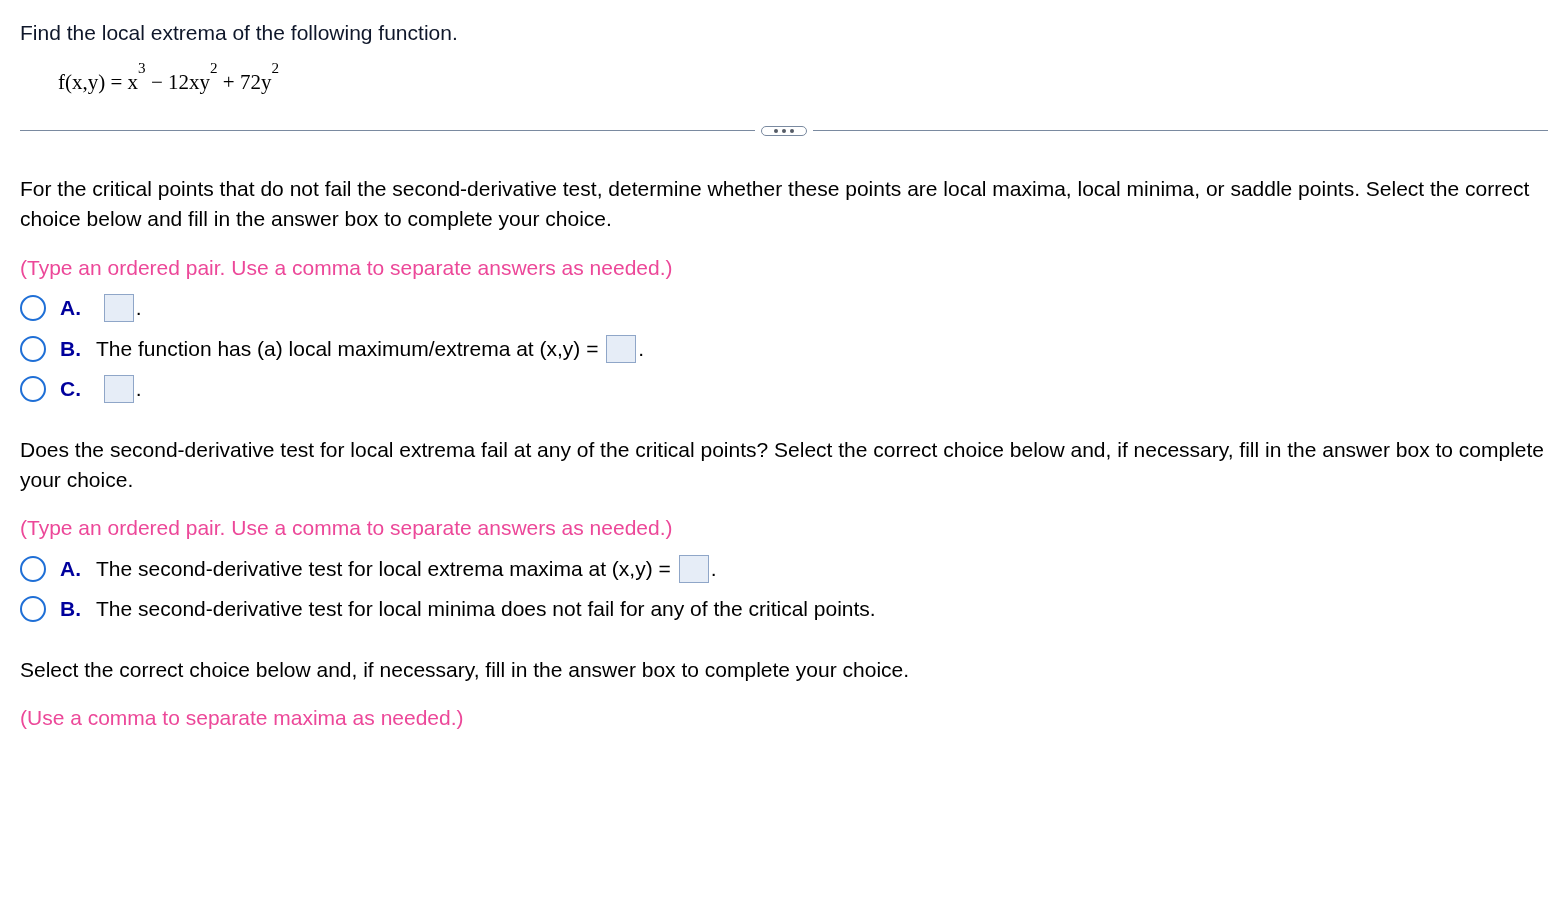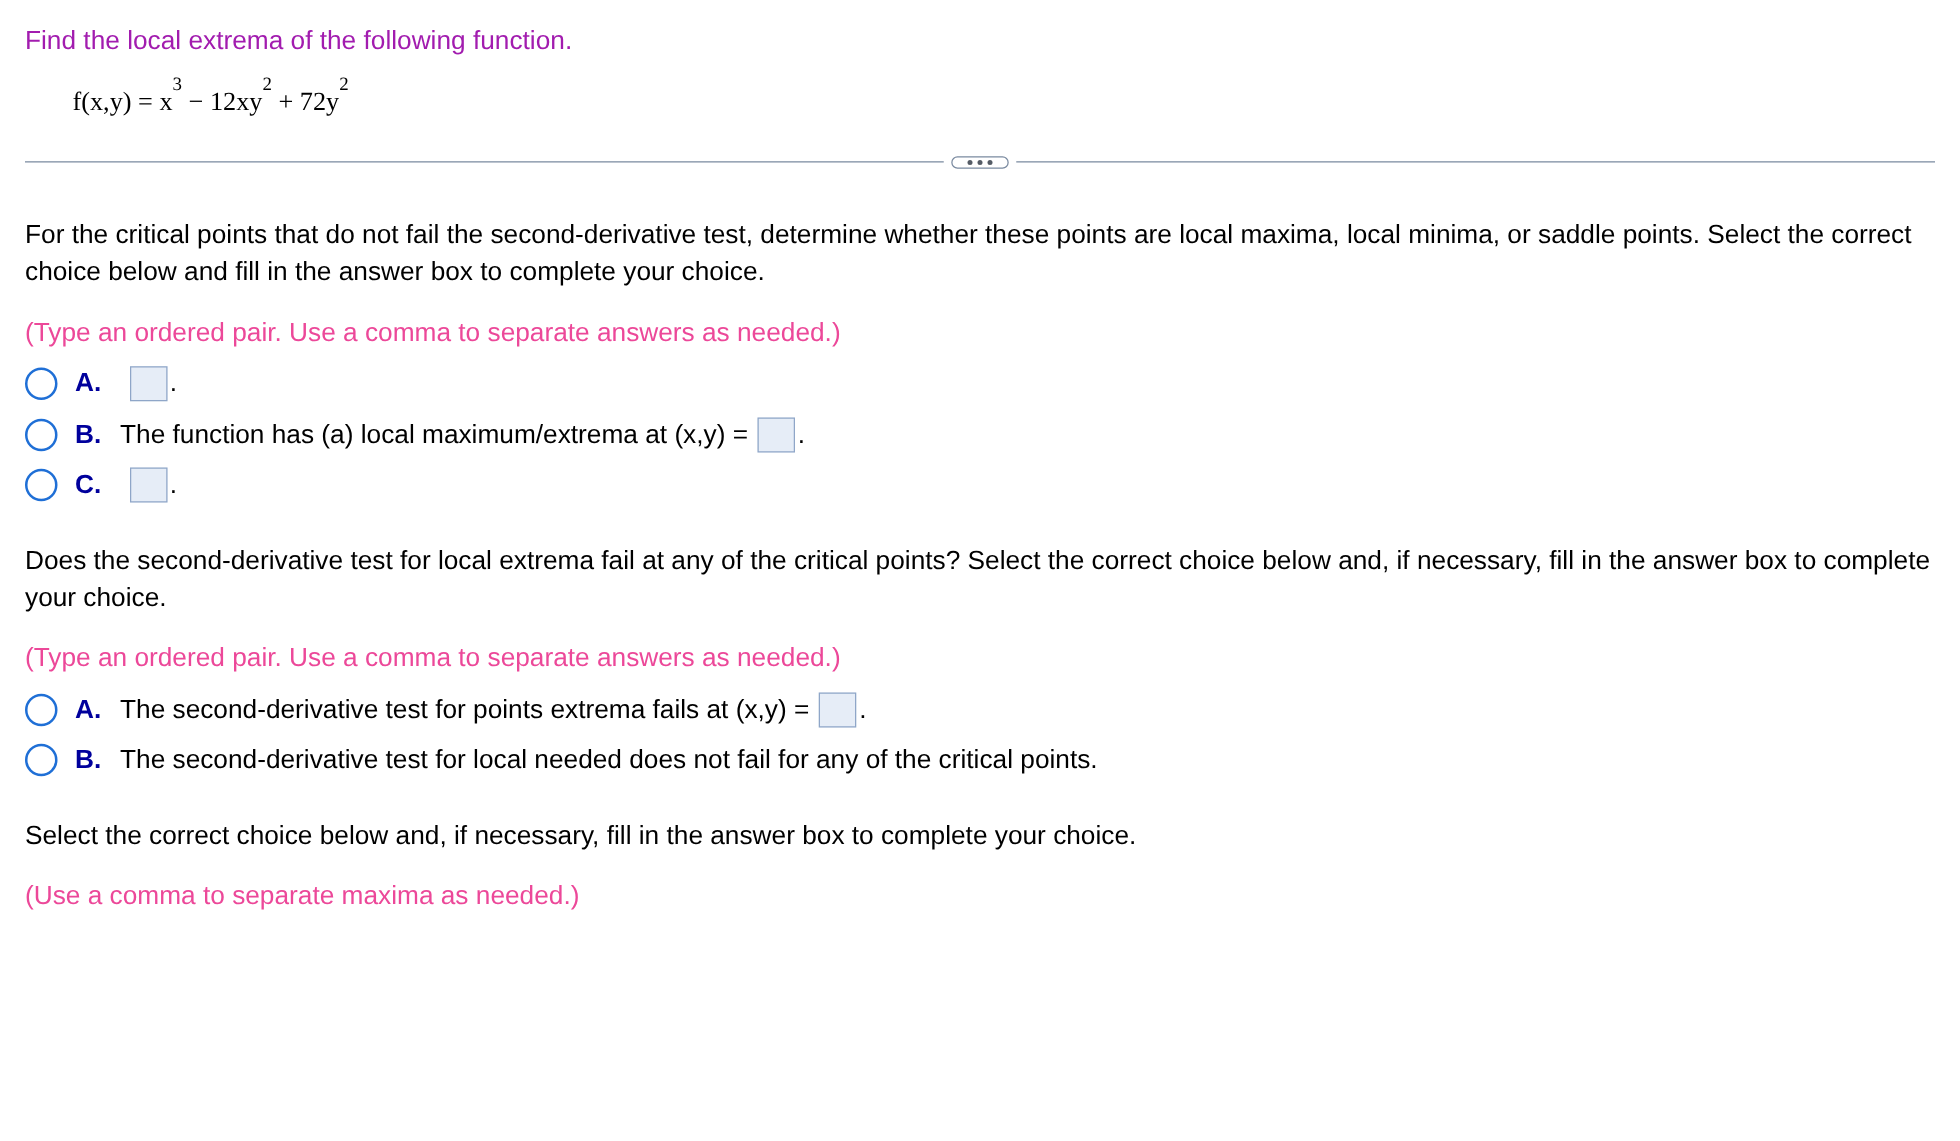--- a/index.html
+++ b/index.html
@@ -3,21 +3,21 @@
 <meta charset="utf-8">
 <style>
   body {
     font-family: Arial, Helvetica, sans-serif;
     font-size: 21px;
     color: #000;
     margin: 0;
     padding: 18px 20px;
     line-height: 1.45;
   }
-  .q-text { color: #a21caf; }
+  .q-text { color: #0f172a; }
   .equation {
     margin: 18px 0 28px 38px;
     font-size: 21px;
     font-family: Liberation Serif, serif;
   }
   sup { font-size: 0.72em; position: relative; top: -0.55em; }
   .divider-row {
     display: flex;
     align-items: center;
     margin: 10px 0 38px 0;
@@ -118,25 +118,25 @@
   <span class="answer-box"></span>
   <span>.</span>
 </div>
 
 <div class="instr section-gap">Does the second-derivative test for local extrema fail at any of the critical points? Select the correct choice below and, if necessary, fill in the answer box to complete your choice.</div>
 <div class="blue" style="margin:16px 0 10px 0">(Type an ordered pair. Use a comma to separate answers as needed.)</div>
 
 <div class="option-row">
   <span class="radio"></span>
   <span class="opt-label">A.</span>
-  <span>The second-derivative test for points extrema fails at (x,y) =</span>&nbsp;
+  <span>The second-derivative test for local extrema maxima at (x,y) =</span>&nbsp;
   <span class="answer-box"></span>
   <span>.</span>
 </div>
 
 <div class="option-row">
   <span class="radio"></span>
   <span class="opt-label">B.</span>
-  <span>The second-derivative test for local needed does not fail for any of the critical points.</span>
+  <span>The second-derivative test for local minima does not fail for any of the critical points.</span>
 </div>
 
 <div class="instr section-gap">Select the correct choice below and, if necessary, fill in the answer box to complete your choice.</div>
 <div class="blue" style="margin-top:16px">(Use a comma to separate maxima as needed.)</div>
 
 </body></html>

